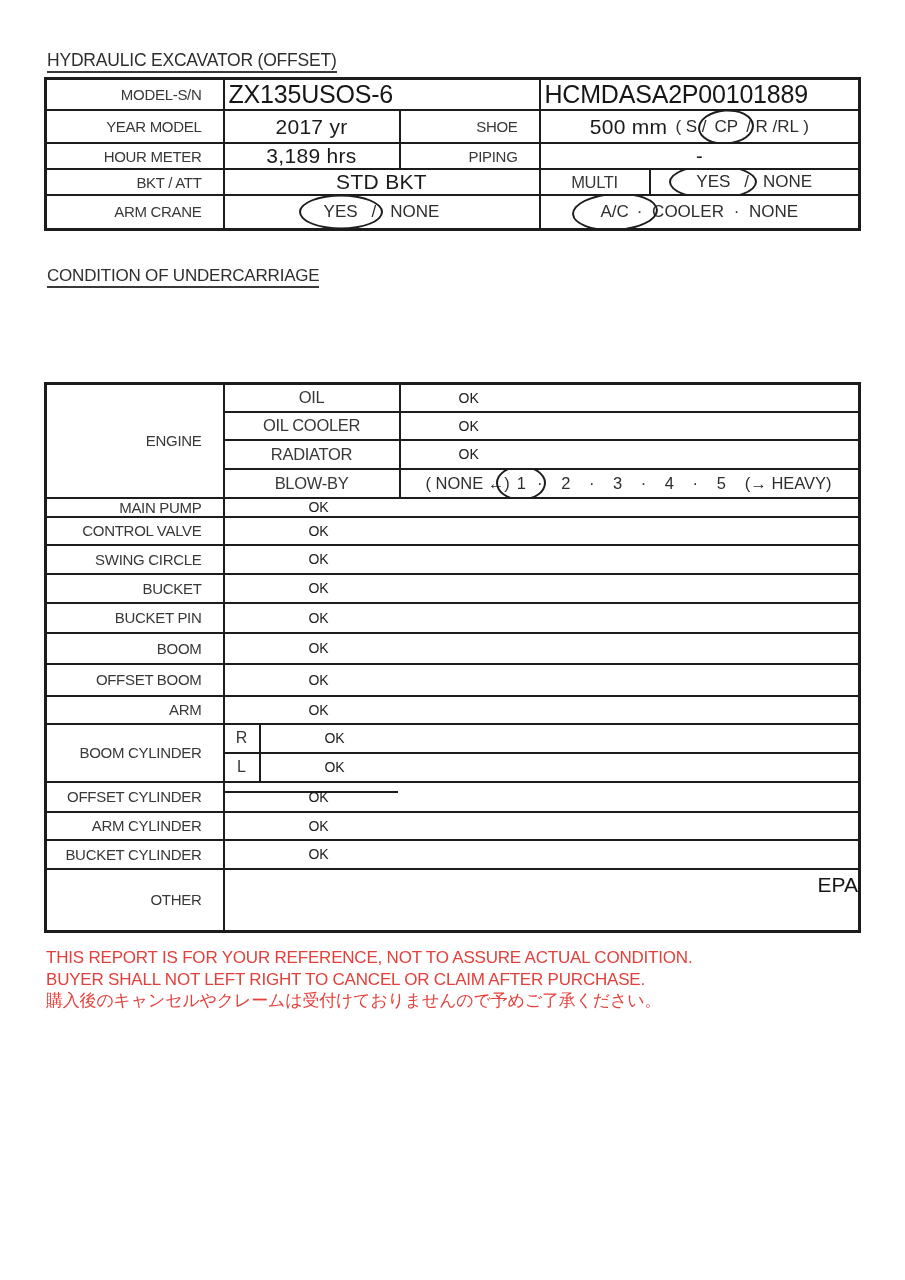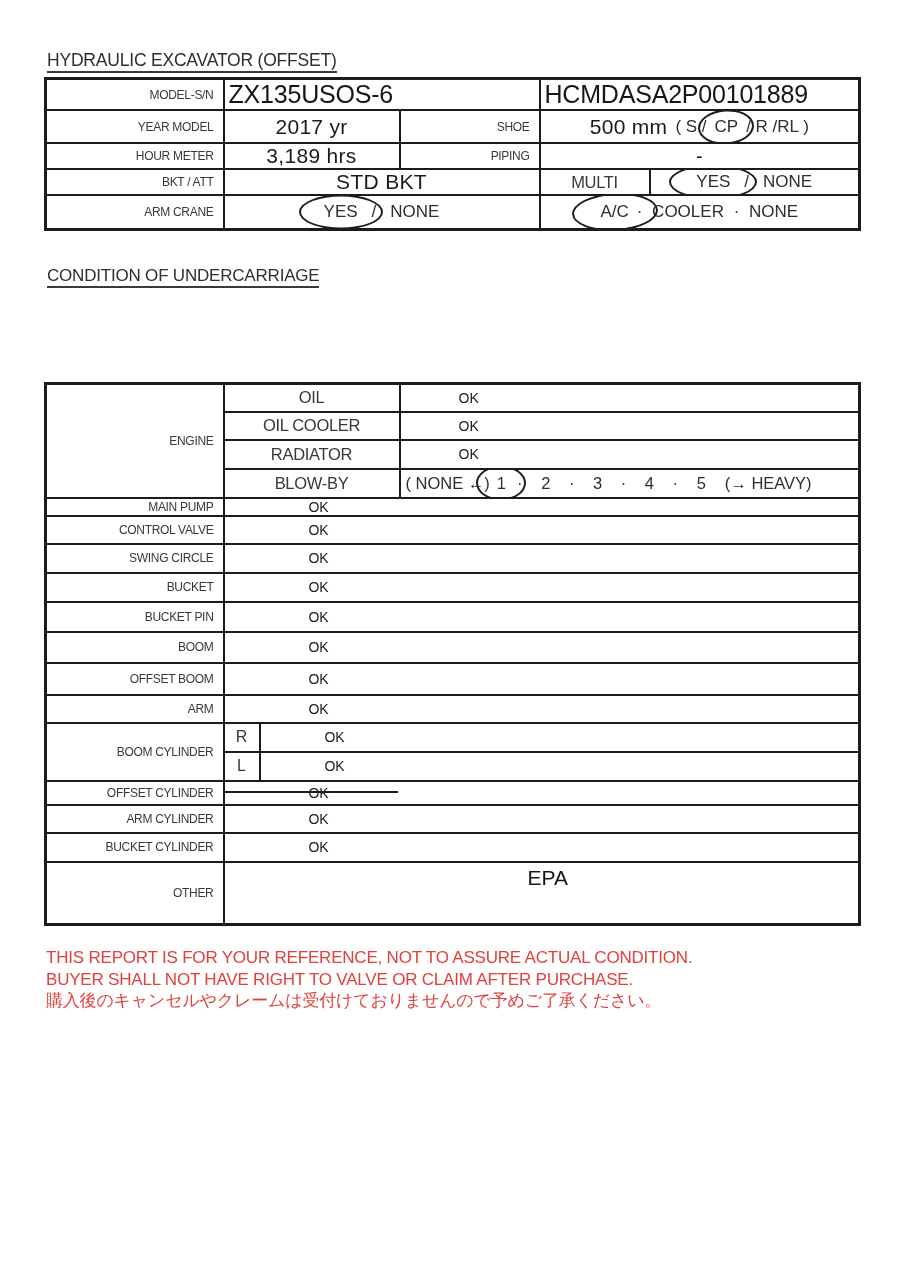--- a/index.html
+++ b/index.html
@@ -20,21 +20,21 @@
   
   table { border-collapse:collapse; table-layout:fixed; position:absolute; background:#fff; }
   table, td { border:2px solid #1c1c1c; }
   table { border-width:3px; }
   td { padding:0; vertical-align:middle; overflow:hidden; }
 
   #info-table   { left:44px; top:77px;  width:814px; }
   #uc-table     { left:44px; top:290px; width:814px; }
   #check-table  { left:44px; top:382px; width:814px; }
 
-  .lbl  { text-align:right; padding-right:9px; font-size:12px; color:#383838; letter-spacing:-0.3px; }
+  .lbl  { text-align:right; padding-right:21px; font-size:15px; color:#383838; letter-spacing:-0.3px; }
   .sub  { text-align:center; font-size:16.5px; color:#383838; letter-spacing:-0.3px;margin-left:32px; }
   .big  { font-size:21px; color:#1a1a1a; letter-spacing:0.3px;text-align:center; }
   .huge { font-size:25px; color:#161616; letter-spacing:-0.2px; }
   .left   { text-align:left; padding-left:4px; }
   .center { text-align:center; }
   .sm   { font-size:17px; color:#2e2e2e; }
 
   .val { font-size:14px; color:#1a1a1a; }
   .ok-pos  { display:inline-block; width:180px; text-align:center; }
   .ok-pos2 { display:inline-block; width:140px; text-align:center; }
@@ -46,26 +46,26 @@
   
   .circ { position:relative; display:inline-block; }
   .circ::after {
     content:""; position:absolute; left:50%; top:50%;
     width:var(--cw,70px); height:var(--ch,30px);
     transform:translate(-50%,-50%) rotate(var(--rot,0deg));
     border:2.5px solid #1d1d1d; border-radius:50%; pointer-events:none;
   }
 
   .scale-cell { padding-left:5px; }
-  .scale-flex { display:flex; align-items:center; gap:7px; font-size:16.5px; color:#2e2e2e; }
+  .scale-flex { display:flex; align-items:center; gap:7px; font-size:16.5px; color:#2e2e2e;margin-left:20px; }
   .scale-mid { word-spacing:14px; padding-left:4px; }
   .scale-suffix { margin-left:12px; }
 
   .side-cell { text-align:center; font-size:16px; color:#383838; }
-  .other-val { vertical-align:top; text-align:center; padding:3px 0 0 13px; font-size:21px; color:#161616; }
+  .other-val { vertical-align:top; text-align:right; padding:3px 0 0 13px; font-size:21px; color:#161616; }
 
   .artifact-line { position:absolute; left:224px; top:791px; width:174px; height:2px; background:#1c1c1c; }
 
   .disclaimer {
     position:absolute; left:46px; top:947px; width:700px;
     color:var(--red,#e4403b); font-size:17px; line-height:21.6px; letter-spacing:-0.2px;
     white-space:nowrap;
   }
 </style>
 </head>
@@ -211,21 +211,21 @@
     <tr style="height:29px">
       <td rowspan="2" class="lbl">BOOM CYLINDER</td>
       <td class="side-cell">R</td>
       <td colspan="2" class="val left"><span class="ok-pos2">OK</span></td>
     </tr>
     <tr style="height:29px">
       <td class="side-cell">L</td>
       <td colspan="2" class="val left"><span class="ok-pos2">OK</span></td>
     </tr>
 
-    <tr style="height:24px">
+    <tr style="height:30px">
       <td class="lbl">OFFSET CYLINDER</td>
       <td colspan="3" class="val left"><span class="ok-pos">OK</span></td>
     </tr>
     <tr style="height:28px">
       <td class="lbl">ARM CYLINDER</td>
       <td colspan="3" class="val left"><span class="ok-pos">OK</span></td>
     </tr>
     <tr style="height:29px">
       <td class="lbl">BUCKET CYLINDER</td>
       <td colspan="3" class="val left"><span class="ok-pos">OK</span></td>
@@ -235,17 +235,17 @@
       <td class="lbl">OTHER</td>
       <td colspan="3" class="other-val">EPA</td>
     </tr>
   </tbody>
     </table>
 
   <div class="artifact-line"></div>
 
   <div class="disclaimer">
     <div>THIS REPORT IS FOR YOUR REFERENCE, NOT TO ASSURE ACTUAL CONDITION.</div>
-    <div>BUYER SHALL NOT HAVE RIGHT TO VALVE OR CLAIM AFTER PURCHASE.</div>
+    <div>BUYER SHALL NOT LEFT RIGHT TO CANCEL OR CLAIM AFTER PURCHASE.</div>
     <div>購入後のキャンセルやクレームは受付けておりませんので予めご了承ください。</div>
   </div>
 
 </div>
 
 </body></html>

